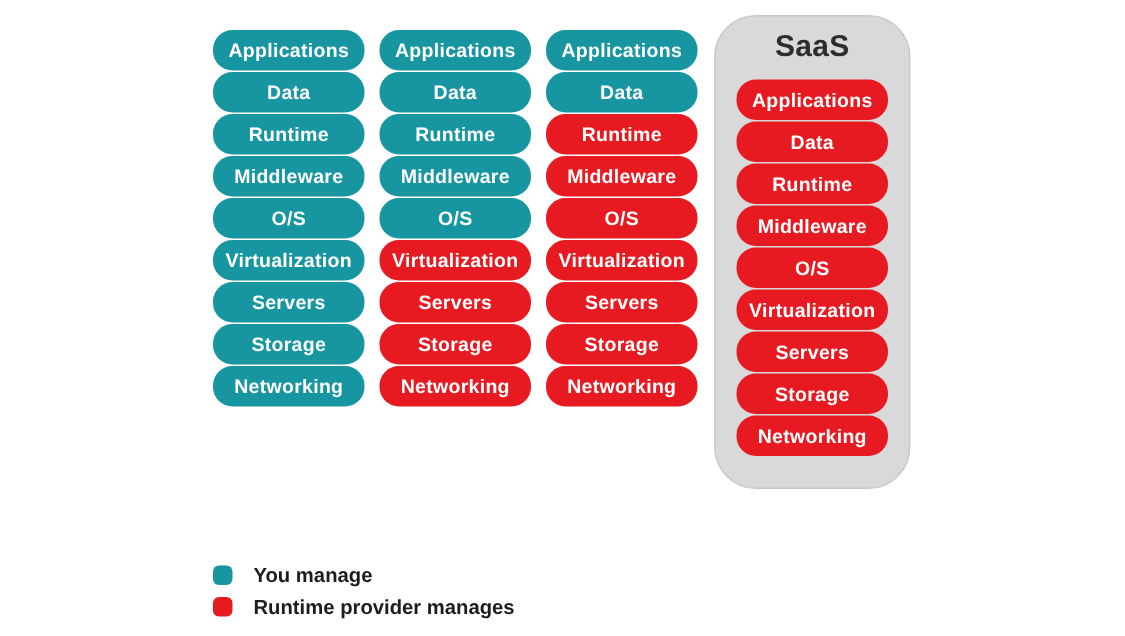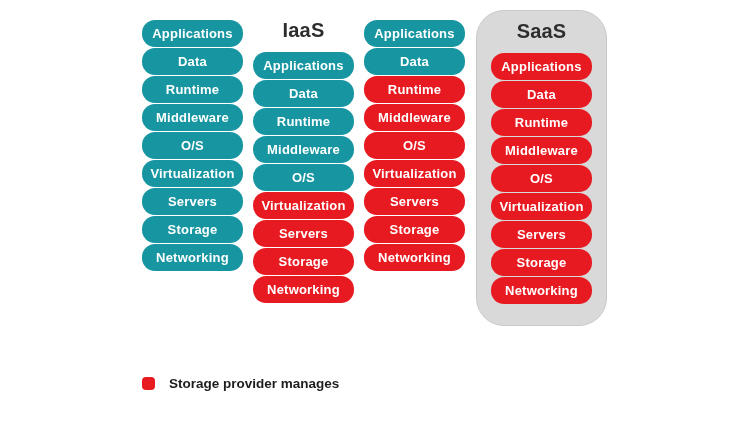--- a/index.html
+++ b/index.html
@@ -111,21 +111,20 @@
           <div class="pill you">Runtime</div>
           <div class="pill you">Middleware</div>
           <div class="pill you">O/S</div>
           <div class="pill you">Virtualization</div>
           <div class="pill you">Servers</div>
           <div class="pill you">Storage</div>
           <div class="pill you">Networking</div>
         </div>
       </div>
       <div class="col">
-        <div class="col-header">IaaS</div>
         <div class="pills">
           <div class="pill you">Applications</div>
           <div class="pill you">Data</div>
           <div class="pill you">Runtime</div>
           <div class="pill you">Middleware</div>
           <div class="pill you">O/S</div>
           <div class="pill provider">Virtualization</div>
           <div class="pill provider">Servers</div>
           <div class="pill provider">Storage</div>
           <div class="pill provider">Networking</div>
@@ -157,18 +156,22 @@
             <div class="pill provider">Servers</div>
             <div class="pill provider">Storage</div>
             <div class="pill provider">Networking</div>
           </div>
         </div>
       </div>
     </div>
 
   <div class="legend">
     <div class="legend-row">
+      <span class="swatch you"></span>
+      <span class="legend-label">You manage</span>
+    </div>
+    <div class="legend-row">
       <span class="swatch provider"></span>
-      <span class="legend-label">Storage provider manages</span>
+      <span class="legend-label">Runtime provider manages</span>
     </div>
   </div>
 
 </div>
 
 </body></html>

